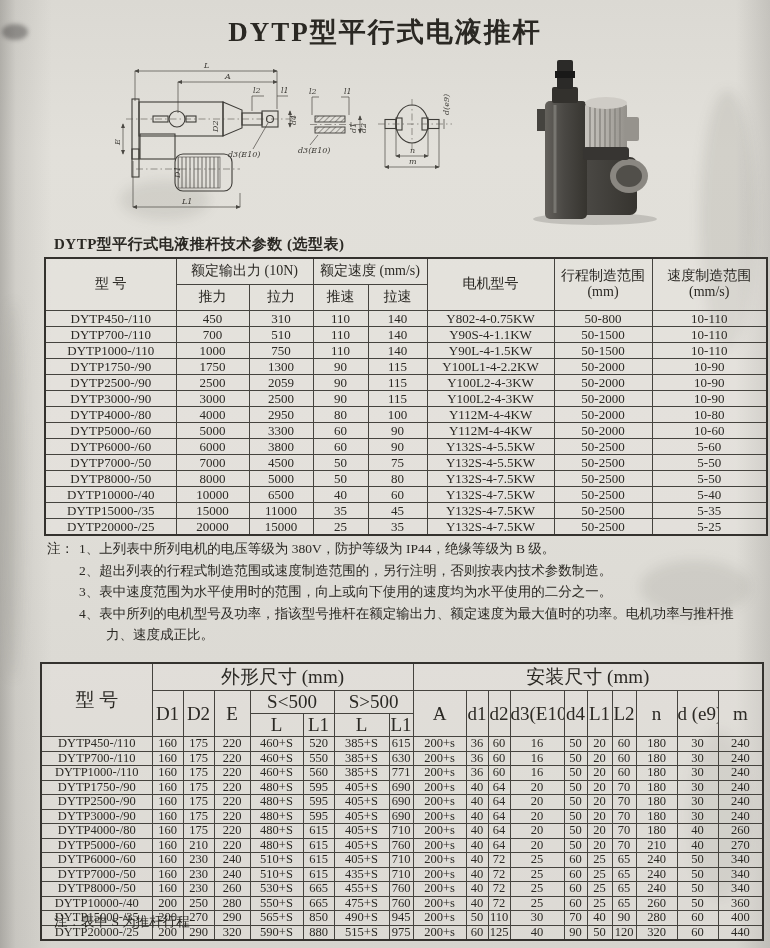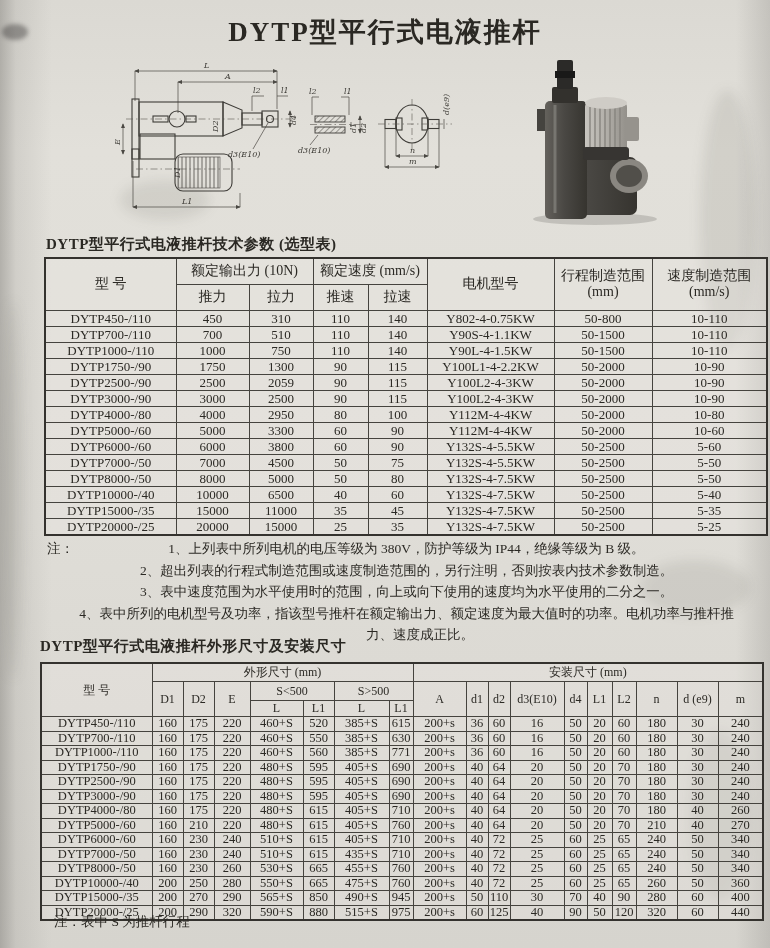--- a/index.html
+++ b/index.html
@@ -15,42 +15,42 @@
       linear-gradient(270deg, rgba(90,88,84,.18) 0px, rgba(0,0,0,0) 34px),
       linear-gradient(180deg, #dbd9d3 0%, #e2e0da 16%, #dfddd7 55%, #d6d4ce 100%);
   }
   .smudge { position:absolute; border-radius:50%; background:rgba(66,64,60,.10); filter:blur(6px); }
   .smudge.dark { background:rgba(40,38,36,.38); filter:blur(2px); }
   .title {
     position:absolute; top:14px; left:0; right:0; text-align:center;
     font-size:27px; font-weight:bold; letter-spacing:2px; color:#2a2823;
   }
   .caption { position:absolute; font-size:15px; font-weight:bold; color:#2a2823; letter-spacing:.5px; }
-  #cap1 { left:46px; top:235px;text-align:center; }
+  #cap1 { left:54px; top:235px;text-align:center; }
   #cap2 { left:40px; top:637px; }
 
   table { border-collapse:collapse; table-layout:fixed; text-align:center; background:rgba(238,236,230,.25); }
   th, td { border:1px solid #45433e; font-weight:normal; padding:0; white-space:nowrap; overflow:hidden; color:#2b2924; }
   .tech-table { position:absolute; left:44px; top:257px; width:722px; font-size:13px; border:2px solid #34322e; }
   .tech-table thead tr { height:26px; }
   .tech-table thead th { font-size:14px; }
   .tech-table tbody tr { height:15.8px; }
   .tech-table tbody td { line-height:15px; font-size:13px; }
   .dim-table { position:absolute; left:40px; top:662px; width:723px; font-size:12.5px; border:2px solid #34322e; }
-  .dim-table thead th { font-size:12px; }
+  .dim-table thead th { font-size:19px; }
   .dim-table thead tr.r1 { height:17px; }
   .dim-table thead tr.r2 { height:19px; }
   .dim-table thead tr.r3 { height:15px; }
   .dim-table tbody tr { height:14.1px; }
   .dim-table tbody td { line-height:13.5px; font-size:12.5px; }
   .two-line span { display:block; line-height:16px; }
 
   .notes { position:absolute; left:47px; top:538px; width:690px; font-size:13.5px; line-height:21.5px; display:flex; }
   .notes-prefix { width:32px; flex:none; }
-  .notes-list { width:655px;text-align:center; }
+  .notes-list { width:655px; }
   .note { padding-left:27px; text-indent:-27px; }
   .footnote { position:absolute; left:46px; top:913px; font-size:13.5px;margin-left:8px; }
 
   svg text { font-family:"DejaVu Serif","Liberation Serif",serif; font-size:8px; font-style:italic; fill:#3a3833; }
   svg .dim { stroke:#4a4843; stroke-width:0.7; fill:none; }
   svg .out { stroke:#3e3c38; stroke-width:1.1; fill:none; }
   svg .cl  { stroke:#5a5853; stroke-width:0.6; fill:none; stroke-dasharray:7 3 1.5 3; }
   #drawing { position:absolute; left:60px; top:57px; }
   #photo   { position:absolute; left:525px; top:57px; }
 </style>
@@ -388,21 +388,20 @@
   <div class="notes">
     <div class="notes-prefix">注：</div>
     <div class="notes-list">
       <div class="note">1、上列表中所列电机的电压等级为 380V，防护等级为 IP44，绝缘等级为 B 级。</div>
       <div class="note">2、超出列表的行程式制造范围或速度制造范围的，另行注明，否则按表内技术参数制造。</div>
       <div class="note">3、表中速度范围为水平使用时的范围，向上或向下使用的速度均为水平使用的二分之一。</div>
       <div class="note">4、表中所列的电机型号及功率，指该型号推杆在额定输出力、额定速度为最大值时的功率。电机功率与推杆推力、速度成正比。</div>
     </div>
   </div>
 
-  <div class="caption" id="cap2">DYTP型平行式电液推杆外形尺寸及安装尺寸</div>
 
   <table class="dim-table">
     <colgroup>
       <col style="width:111px">
         <col style="width:31px">
         <col style="width:31px">
         <col style="width:36px">
       <col style="width:53px">
         <col style="width:31px">
         <col style="width:55px">

